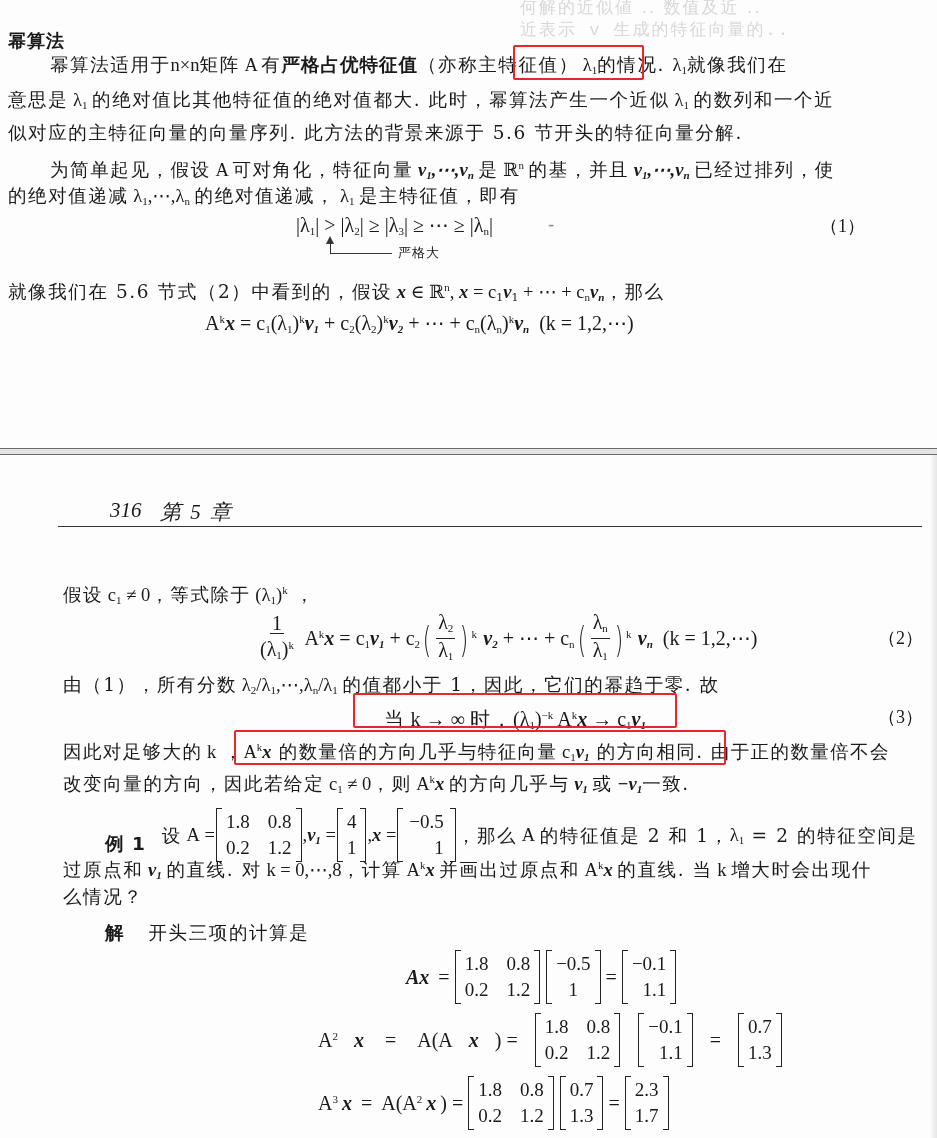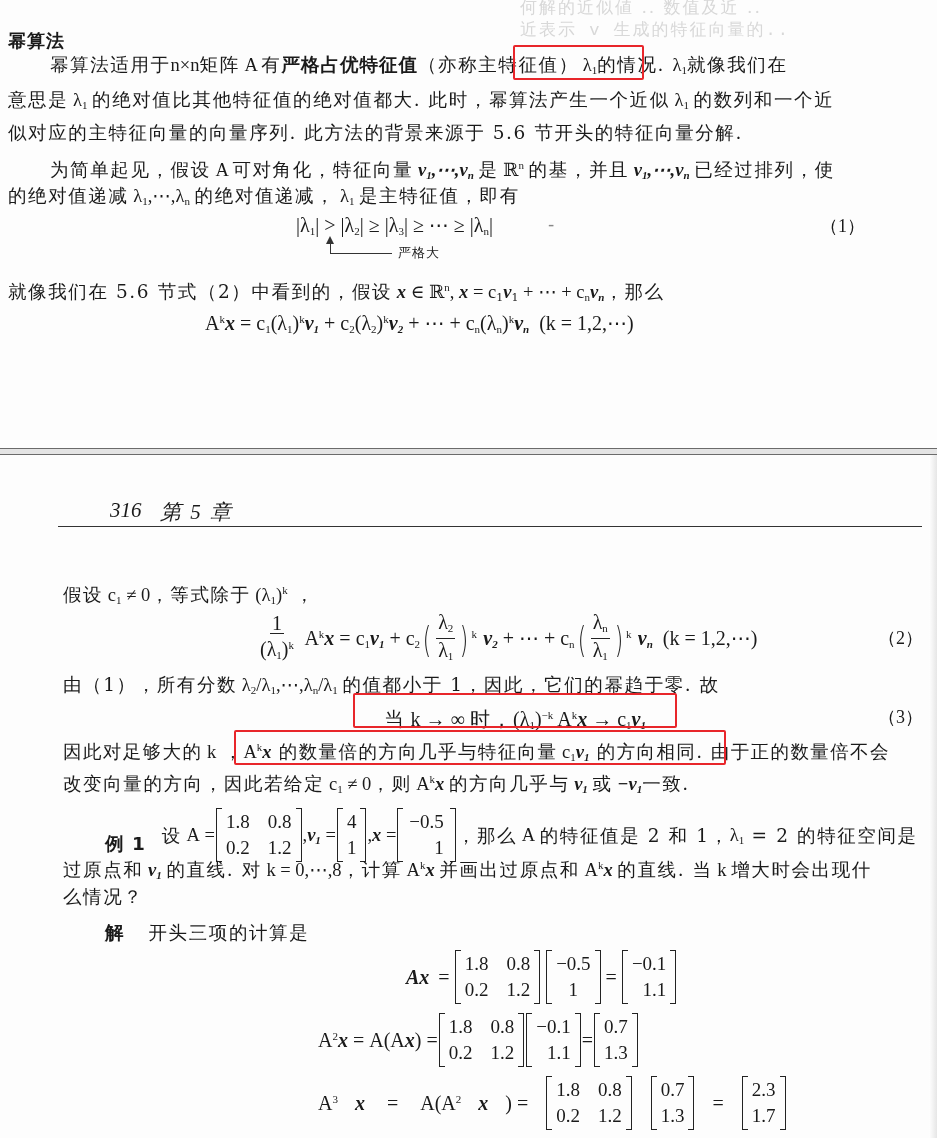--- a/index.html
+++ b/index.html
@@ -209,21 +209,21 @@
   <span class="matrix">
       <span class="bracket l"></span>
       <span class="mgrid c1">
         <span>−0.1</span>
         <span>1.1</span>
       </span>
       <span class="bracket r"></span>
     </span>
 </div>
 
-<div class="line" style="left:318px;top:1013px;line-height:normal;display:flex;align-items:center;gap:0;">
+<div class="line" style="left:318px;top:1013px;line-height:normal;display:flex;align-items:center;gap:16px;">
   <span class="m" style="font-size:20px;">A<sup>2</sup></span>
     <span class="mb" style="font-size:20px;">x</span>
     <span class="mr" style="font-size:20px;">&nbsp;=&nbsp;</span>
     <span class="m" style="font-size:20px;">A(A</span>
     <span class="mb" style="font-size:20px;">x</span>
     <span class="mr" style="font-size:20px;">)&nbsp;=</span>
   <span class="matrix">
       <span class="bracket l"></span>
       <span class="mgrid c2">
         <span>1.8</span>
@@ -245,21 +245,21 @@
   <span class="matrix">
       <span class="bracket l"></span>
       <span class="mgrid c1">
         <span>0.7</span>
         <span>1.3</span>
       </span>
       <span class="bracket r"></span>
     </span>
 </div>
 
-<div class="line" style="left:318px;top:1076px;line-height:normal;display:flex;align-items:center;gap:17px;">
+<div class="line" style="left:318px;top:1076px;line-height:normal;display:flex;align-items:center;gap:4px;">
   <span class="m" style="font-size:20px;">A<sup>3</sup></span>
     <span class="mb" style="font-size:20px;">x</span>
     <span class="mr" style="font-size:20px;">&nbsp;=&nbsp;</span>
     <span class="m" style="font-size:20px;">A(A<sup>2</sup></span>
     <span class="mb" style="font-size:20px;">x</span>
     <span class="mr" style="font-size:20px;">)&nbsp;=</span>
   <span class="matrix">
       <span class="bracket l"></span>
       <span class="mgrid c2">
         <span>1.8</span>

